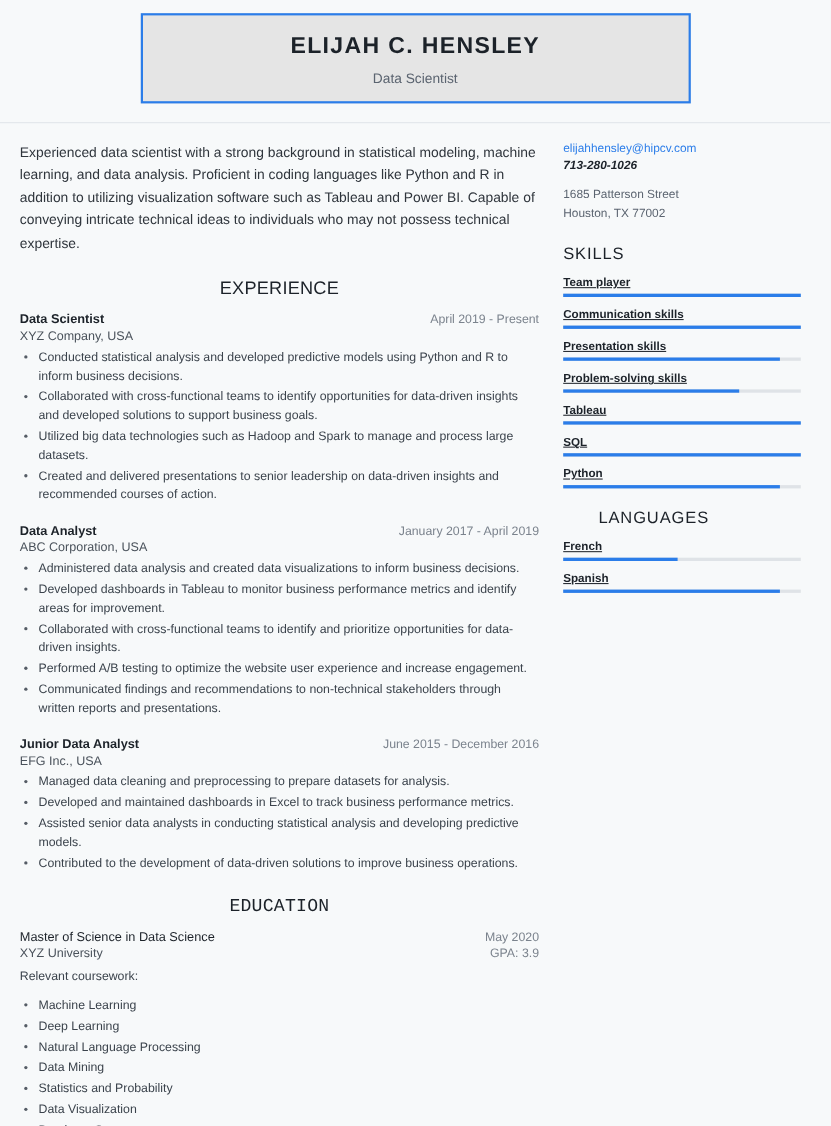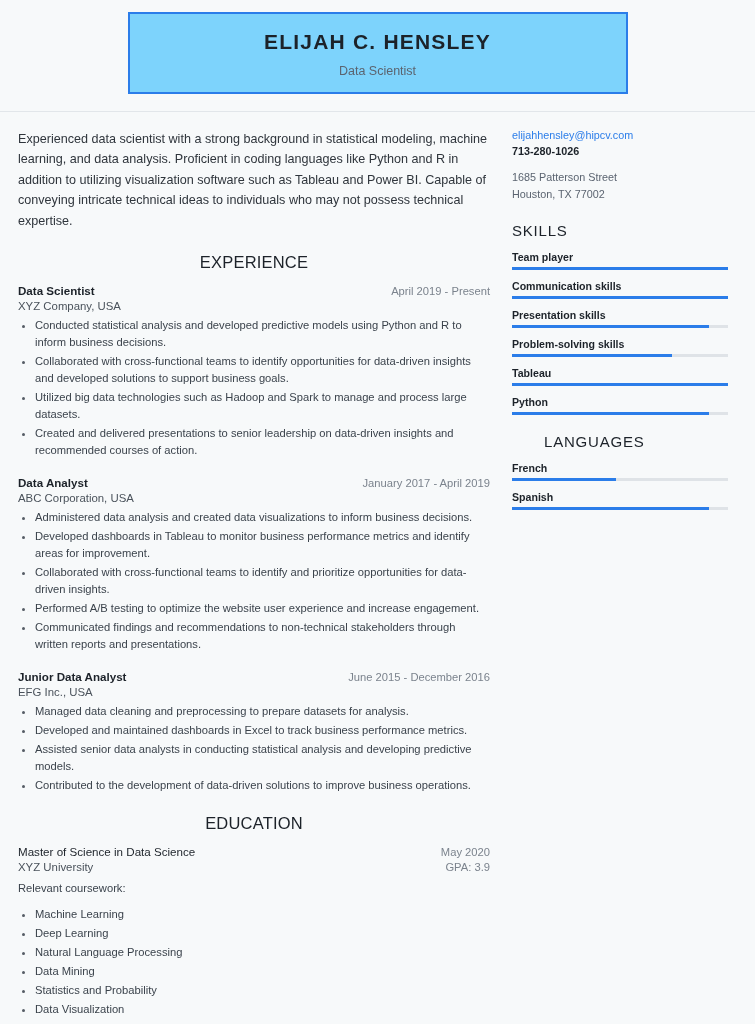--- a/index.html
+++ b/index.html
@@ -22,21 +22,21 @@
 
   
   .header-wrap {
     padding: 12px 0 0 0;
     display: flex;
     justify-content: center;
   }
   .header-box {
     width: 500px;
     border: 2px solid #2b7de9;
-    background: #7dd3fc;
+    background: #e5e5e5;
     padding: 16px 10px 14px 10px;
     text-align: center;
   }
   .name {
     font-size: 21px;
     font-weight: bold;
     letter-spacing: 1.2px;
     color: #1c2229;
     margin: 0 0 10px 0;
   }
@@ -106,21 +106,21 @@
     padding-left: 17px;
   }
   ul.bullets li {
     font-size: 11.2px;
     line-height: 1.52;
     color: #3b434c;
     margin-bottom: 2px;
   }
   ul.bullets li::marker { color: #555c65; }
 
-  h2.section.education { margin-top: 20px; }
+  h2.section.education { margin-top: 20px; font-family: Liberation Mono, monospace; }
 
   .edu { margin-bottom: 14px; }
   .edu-row {
     display: flex;
     justify-content: space-between;
     align-items: baseline;
   }
   .edu-degree { font-size: 11.6px; font-weight: normal; color: #1c2229; }
   .edu-right { font-size: 11.2px; color: #7b838d; white-space: nowrap; }
   .edu-school { font-size: 11.4px; color: #4a525b; margin-top: 3px; }
@@ -137,35 +137,36 @@
     color: #2b7de9;
     text-decoration: none;
     display: block;
     margin-bottom: 4px;
   }
   .contact-phone {
     font-size: 10.8px;
     font-weight: bold;
     color: #1c2229;
     margin-bottom: 12px;
+    font-style: italic;
   }
   .contact-addr {
     font-size: 10.8px;
     color: #5b6470;
     line-height: 1.55;
     margin-bottom: 20px;
   }
   h3.side-section {
     font-size: 15px;
     font-weight: normal;
     color: #1c2229;
     letter-spacing: 0.8px;
     margin: 0 0 12px 0;
   }
-  .skill { margin-bottom: 10px; }
+  .skill { margin-bottom: 10px; text-decoration: underline; }
   .skill-label {
     font-size: 10.6px;
     font-weight: bold;
     color: #1c2229;
     margin-bottom: 4px;
   }
   .bar-track {
     position: relative;
     height: 3px;
     background: #dfe3e7;
@@ -304,20 +305,26 @@
           <div class="bar-fill" style="width: 74%;"></div>
         </div>
       </div>
       <div class="skill">
         <div class="skill-label">Tableau</div>
         <div class="bar-track">
           <div class="bar-fill" style="width: 100%;"></div>
         </div>
       </div>
       <div class="skill">
+        <div class="skill-label">SQL</div>
+        <div class="bar-track">
+          <div class="bar-fill" style="width: 100%;"></div>
+        </div>
+      </div>
+      <div class="skill">
         <div class="skill-label">Python</div>
         <div class="bar-track">
           <div class="bar-fill" style="width: 91%;"></div>
         </div>
       </div>
 
       <h3 class="side-section languages">LANGUAGES</h3>
 
       <div class="skill">
         <div class="skill-label">French</div>

